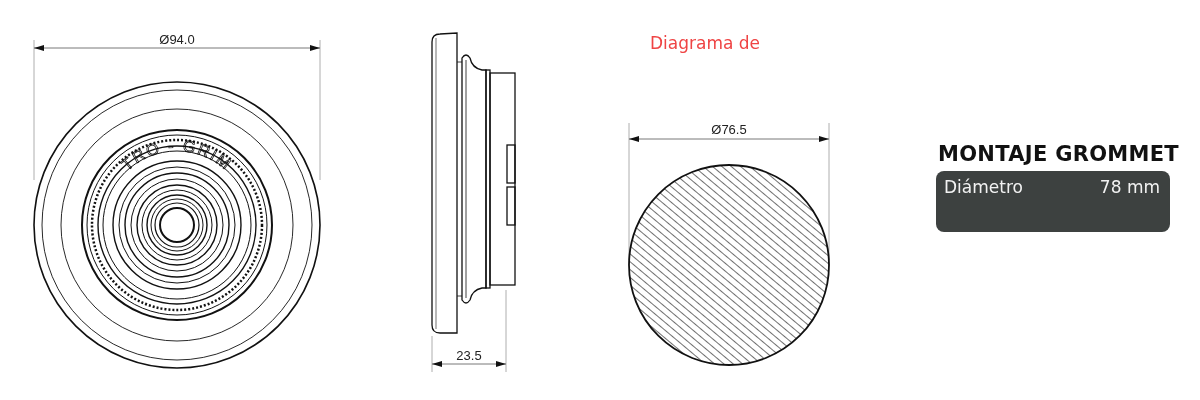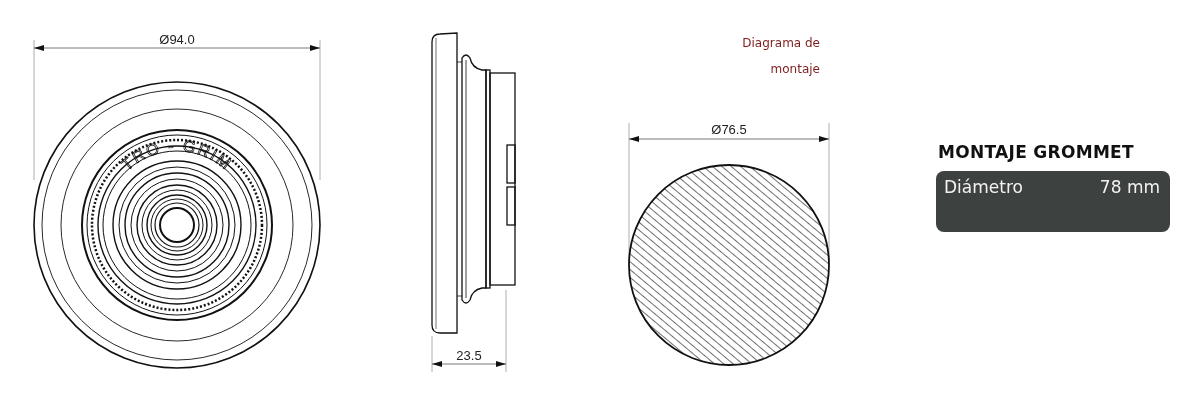--- a/index.html
+++ b/index.html
@@ -1,20 +1,20 @@
 <!DOCTYPE html>
 <html><head>
 <meta charset="utf-8">
 <style>
   html, body { margin:0; padding:0; background:#ffffff; }
   body { width:1200px; height:400px; position:relative; overflow:hidden; font-family:"DejaVu Sans", sans-serif; color:#1a1a1a; }
   svg.drawing { position:absolute; left:0; top:0; }
   .dim-text { font-family:"Liberation Sans", sans-serif; font-size:13px; fill:#222; }
-  .title { position:absolute; left:650px; top:30px; width:170px; text-align:right; font-size:12px; line-height:26px; color:#7f1d1d; }
-  .spec-title { position:absolute; left:938px; top:142px; font-size:17px; font-weight:bold; letter-spacing:0.3px; color:#111; }
+  .title { position:absolute; left:650px; top:30px; width:170px; text-align:left; font-size:17px; line-height:26px; color:#ef4444; }
+  .spec-title { position:absolute; left:938px; top:142px; font-size:21px; font-weight:bold; letter-spacing:0.3px; color:#111; }
   .spec-box { position:absolute; left:936px; top:171px; width:234px; height:61px; background:#3d4140; border-radius:8px; color:#f2f2f2; font-size:17px; box-sizing:border-box; padding:5px 10px 0 8px; }
   .spec-row { display:flex; justify-content:space-between; line-height:23px; }
 </style>
 </head>
 <body>
 
 <svg class="drawing" width="1200" height="400" viewBox="0 0 1200 400">
   <defs>
     <marker id="arr" markerWidth="10" markerHeight="6" refX="10" refY="3" orient="auto" markerUnits="userSpaceOnUse">
       <path d="M0,0 L10,3 L0,6 Z" fill="#111"></path>
@@ -79,21 +79,20 @@
     <line x1="629" y1="123" x2="629" y2="260" stroke="#999" stroke-width="0.8"></line>
     <line x1="829" y1="123" x2="829" y2="260" stroke="#999" stroke-width="0.8"></line>
     <line x1="629" y1="139" x2="829" y2="139" stroke="#555" stroke-width="0.8" marker-start="url(#arrs)" marker-end="url(#arr)"></line>
     <text class="dim-text" x="729" y="134" text-anchor="middle">Ø76.5</text>
     <circle cx="729" cy="265" r="100" fill="url(#hatch)" stroke="#111" stroke-width="1.8"></circle>
   </g>
 </svg>
 
 <div class="title">
   <div>Diagrama de</div>
-  <div>montaje</div>
 </div>
 
 <div class="spec-title">MONTAJE GROMMET</div>
 <div class="spec-box">
   <div class="spec-row">
     <span>Diámetro</span>
     <span>78 mm</span>
   </div>
 </div>
 

